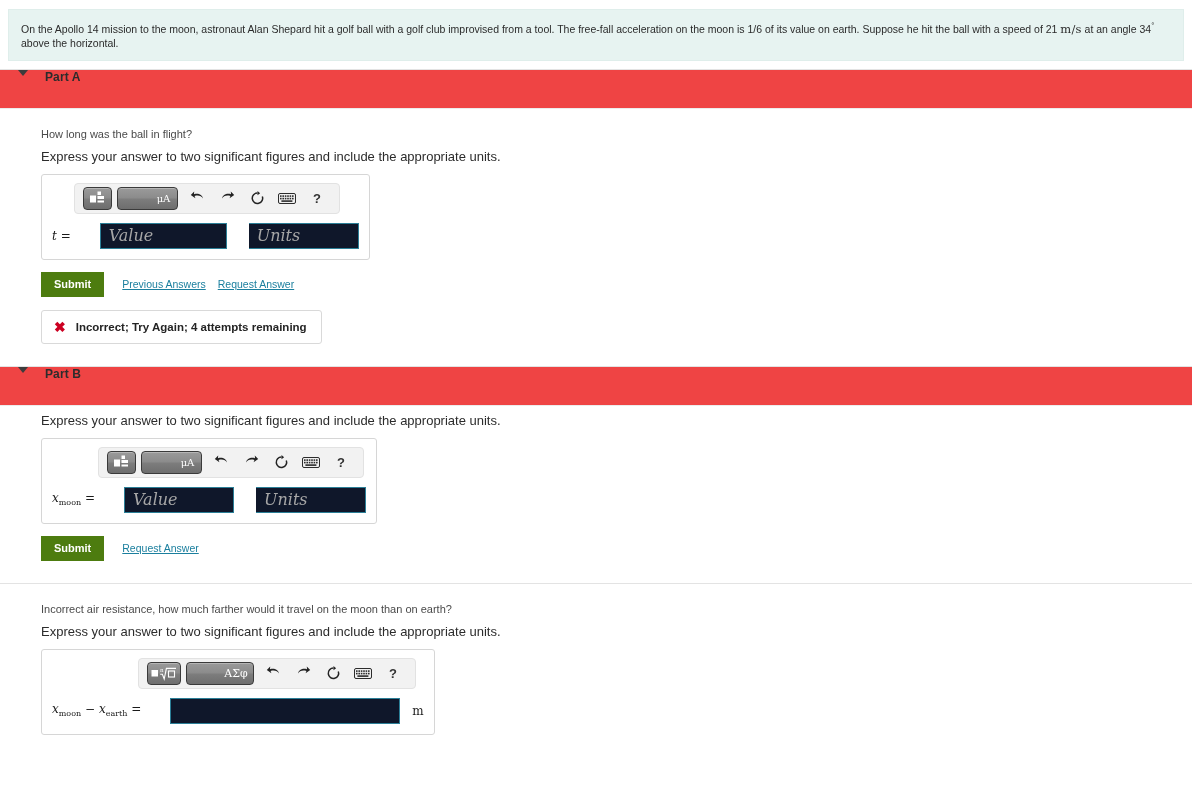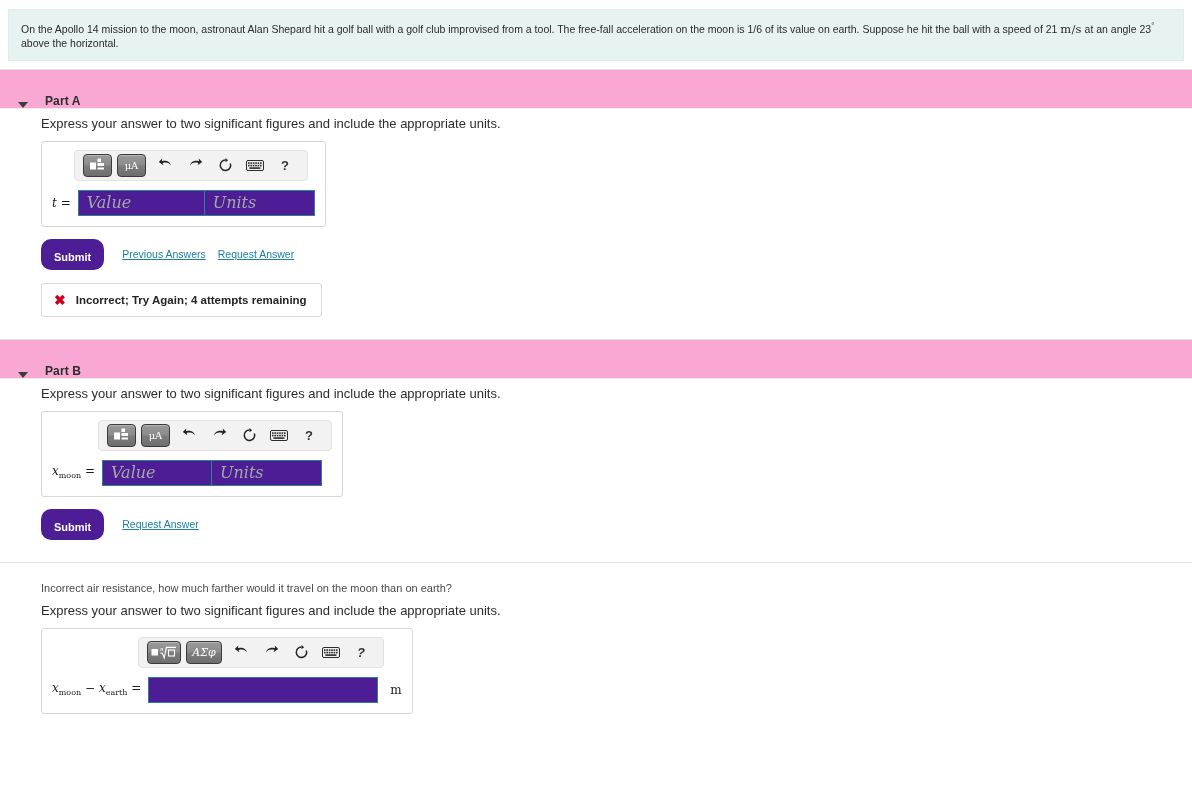--- a/index.html
+++ b/index.html
@@ -33,25 +33,25 @@
     letter-spacing: .2px;
   }
   .statement .deg { font-size: 8px; vertical-align: super; }
 
   
   .part-sep {
     border-top: 1px solid #e3e3e3;
     margin: 8px 0 0 0;
   }
   .part-head {
-    background: #f9a8d4;
+    background: #ef4444;
     border-bottom: 1px solid #ececec;
     height: 38px;
     display: flex;
-    align-items: flex-end;
+    align-items: flex-start;
     padding-left: 18px;
   }
   .caret {
     width: 0; height: 0;
     border-left: 5px solid transparent;
     border-right: 5px solid transparent;
     border-top: 6px solid #3c3c3c;
     margin-right: 17px;
     cursor: pointer;
   }
@@ -101,21 +101,21 @@
     border-radius: 4px;
     background: linear-gradient(to bottom, #9a9a9a 0%, #8c8c8c 45%, #7c7c7c 55%, #6e6e6e 100%);
     display: inline-flex;
     align-items: center;
     justify-content: center;
     color: #ffffff;
     cursor: pointer;
     margin-right: 3px;
     box-shadow: inset 0 1px 0 rgba(255,255,255,.28);
   }
-  .tbtn.greek { font-family: "DejaVu Serif", serif; font-size: 10px; }
+  .tbtn.greek { font-family: "DejaVu Serif", serif; font-size: 10px; padding-left: 32px; }
   .tico {
     display: inline-flex;
     align-items: center;
     justify-content: center;
     width: 22px;
     height: 20px;
     margin: 0 3px;
     cursor: pointer;
     color: #262626;
   }
@@ -139,25 +139,26 @@
   }
   .varlabel sub {
     font-size: 8px;
     font-style: normal;
     font-family: "DejaVu Serif", serif;
   }
   .varlabel .eq { font-style: normal; }
   .fld {
     height: 26px;
     border: 1px solid #2b7f97;
-    background: #4c1d95;
+    background: #0f172a;
     display: flex;
     align-items: center;
     padding: 0 8px;
     box-sizing: border-box;
+    margin-left: 22px;
   }
   .fld .ph {
     font-family: "DejaVu Serif", serif;
     font-style: italic;
     font-size: 16px;
     color: #a6a6a6;
   }
   .unit-after {
     font-family: "DejaVu Serif", serif;
     font-size: 12px;
@@ -165,27 +166,27 @@
     padding-left: 12px;
   }
 
   
   .submit-row {
     display: flex;
     align-items: center;
     margin-top: 12px;
   }
   .submit-btn {
-    background: #4c1d95;
+    background: #4d7c0f;
     color: #ffffff;
     font-size: 11px;
     font-weight: bold;
     border: none;
-    border-radius: 10px;
-    padding: 12px 13px 7px 13px;
+    border-radius: 0;
+    padding: 6px 13px 7px 13px;
     cursor: pointer;
     font-family: "Liberation Sans", sans-serif;
   }
   .link {
     color: #1b7f9e;
     font-size: 10.5px;
     font-weight: normal;
     text-decoration: underline;
     margin-left: 18px;
     cursor: pointer;
@@ -216,30 +217,31 @@
   }
 </style>
 </head>
 <body>
 
 <div class="page">
 
   <div class="statement">
     <span>On the Apollo 14 mission to the moon, astronaut Alan Shepard hit a golf ball with a golf club improvised from a tool. The free-fall acceleration on the moon is 1/6 of its value on earth. Suppose he hit the ball with a speed of 21</span>
     <span class="mathvar">m/s</span>
-    <span>at an angle 23</span><span class="deg">°</span>
+    <span>at an angle 34</span><span class="deg">°</span>
     <span>above the horizontal.</span>
   </div>
 
   <div class="part-sep"></div>
   <div class="part-head">
     <span class="caret"></span>
     <span class="part-title">Part A</span>
   </div>
   <div class="part-body">
+    <div class="question">How long was the ball in flight?</div>
     <div class="instruction">Express your answer to two significant figures and include the appropriate units.</div>
 
     <div class="answer-box">
       <div style="padding-left:22px;">
         <div class="toolbar">
           <span class="tbtn">
             <svg width="17" height="14" viewBox="0 0 17 14" aria-hidden="true">
               <rect x="1" y="4.5" width="6" height="7" fill="#ffffff"></rect>
               <rect x="8.5" y="0.5" width="3.5" height="3.5" fill="#ffffff"></rect>
               <rect x="8.5" y="5" width="6.5" height="3" fill="#ffffff"></rect>
@@ -390,21 +392,21 @@
       <span class="link">Request Answer</span>
     </div>
   </div>
 
   <div class="part-sep" style="margin-top:22px;"></div>
   <div class="part-body">
     <div class="question">Incorrect air resistance, how much farther would it travel on the moon than on earth?</div>
     <div class="instruction">Express your answer to two significant figures and include the appropriate units.</div>
 
     <div class="answer-box">
-      <div style="padding-left:86px;font-style:italic;">
+      <div style="padding-left:86px;">
         <div class="toolbar">
           <span class="tbtn" style="width:32px;">
             <svg width="26" height="15" viewBox="0 0 26 15" aria-hidden="true">
               <rect x="0.5" y="4" width="6.5" height="6.5" fill="#ffffff"></rect>
               <text x="9" y="6.2" font-family="DejaVu Serif, serif" font-size="5.5" fill="#ffffff">n</text>
               <path d="M9.2 8.2 L11.4 8.2 L13.2 13 L15.4 2.4 L25 2.4" fill="none" stroke="#ffffff" stroke-width="1.1"></path>
               <rect x="17.5" y="5" width="6" height="6" fill="none" stroke="#ffffff" stroke-width="1.1"></rect>
             </svg>
           </span>
           <span class="tbtn greek" style="width:34px; font-size:11px;">ΑΣφ</span>

